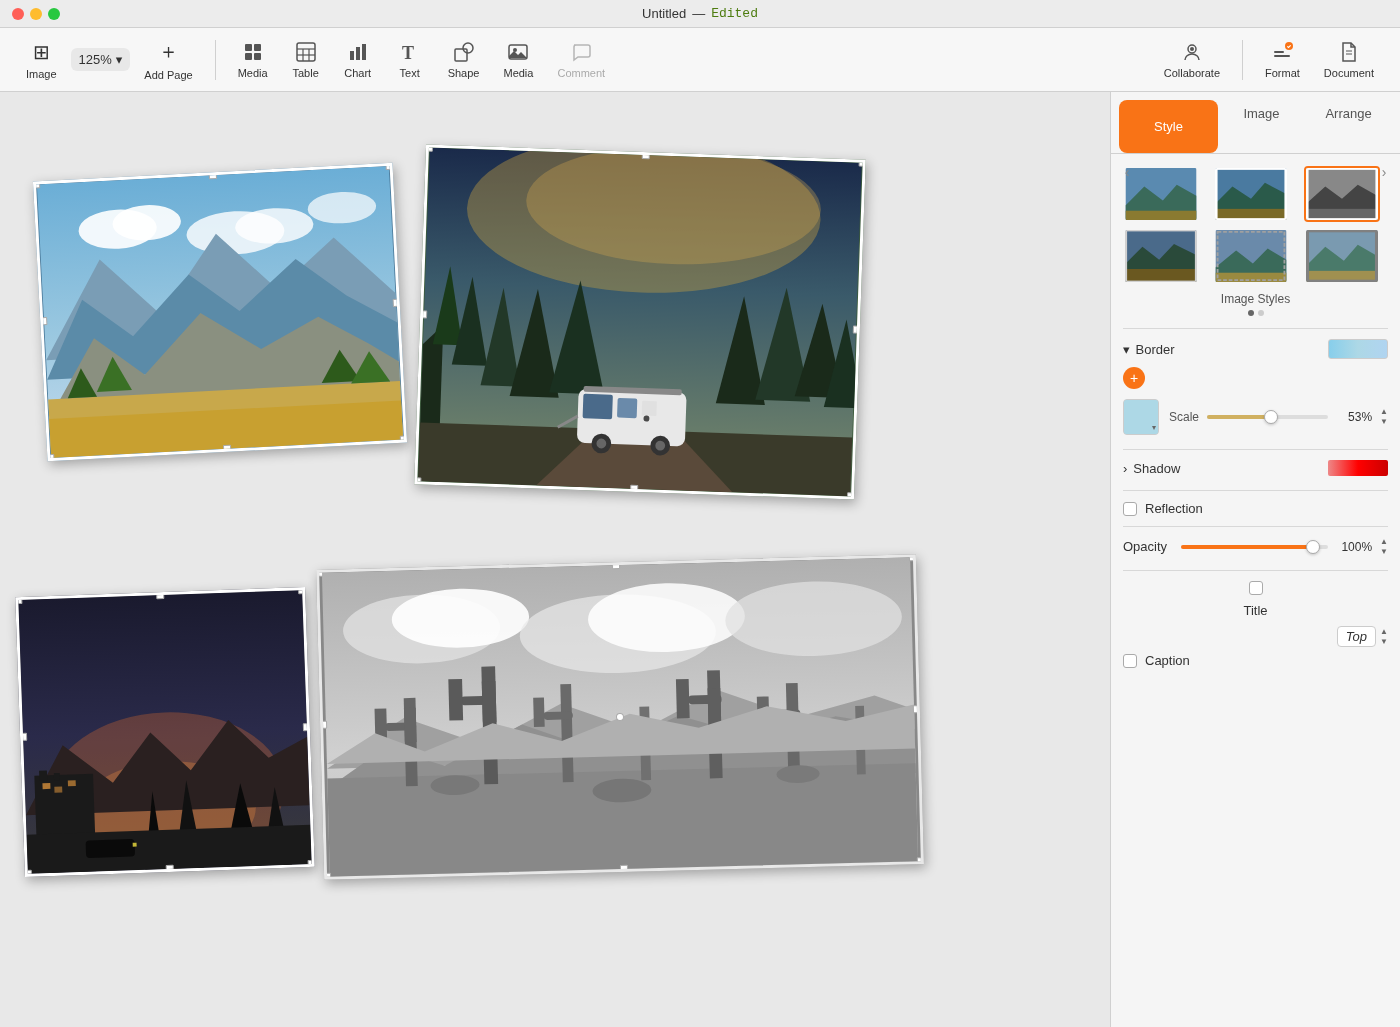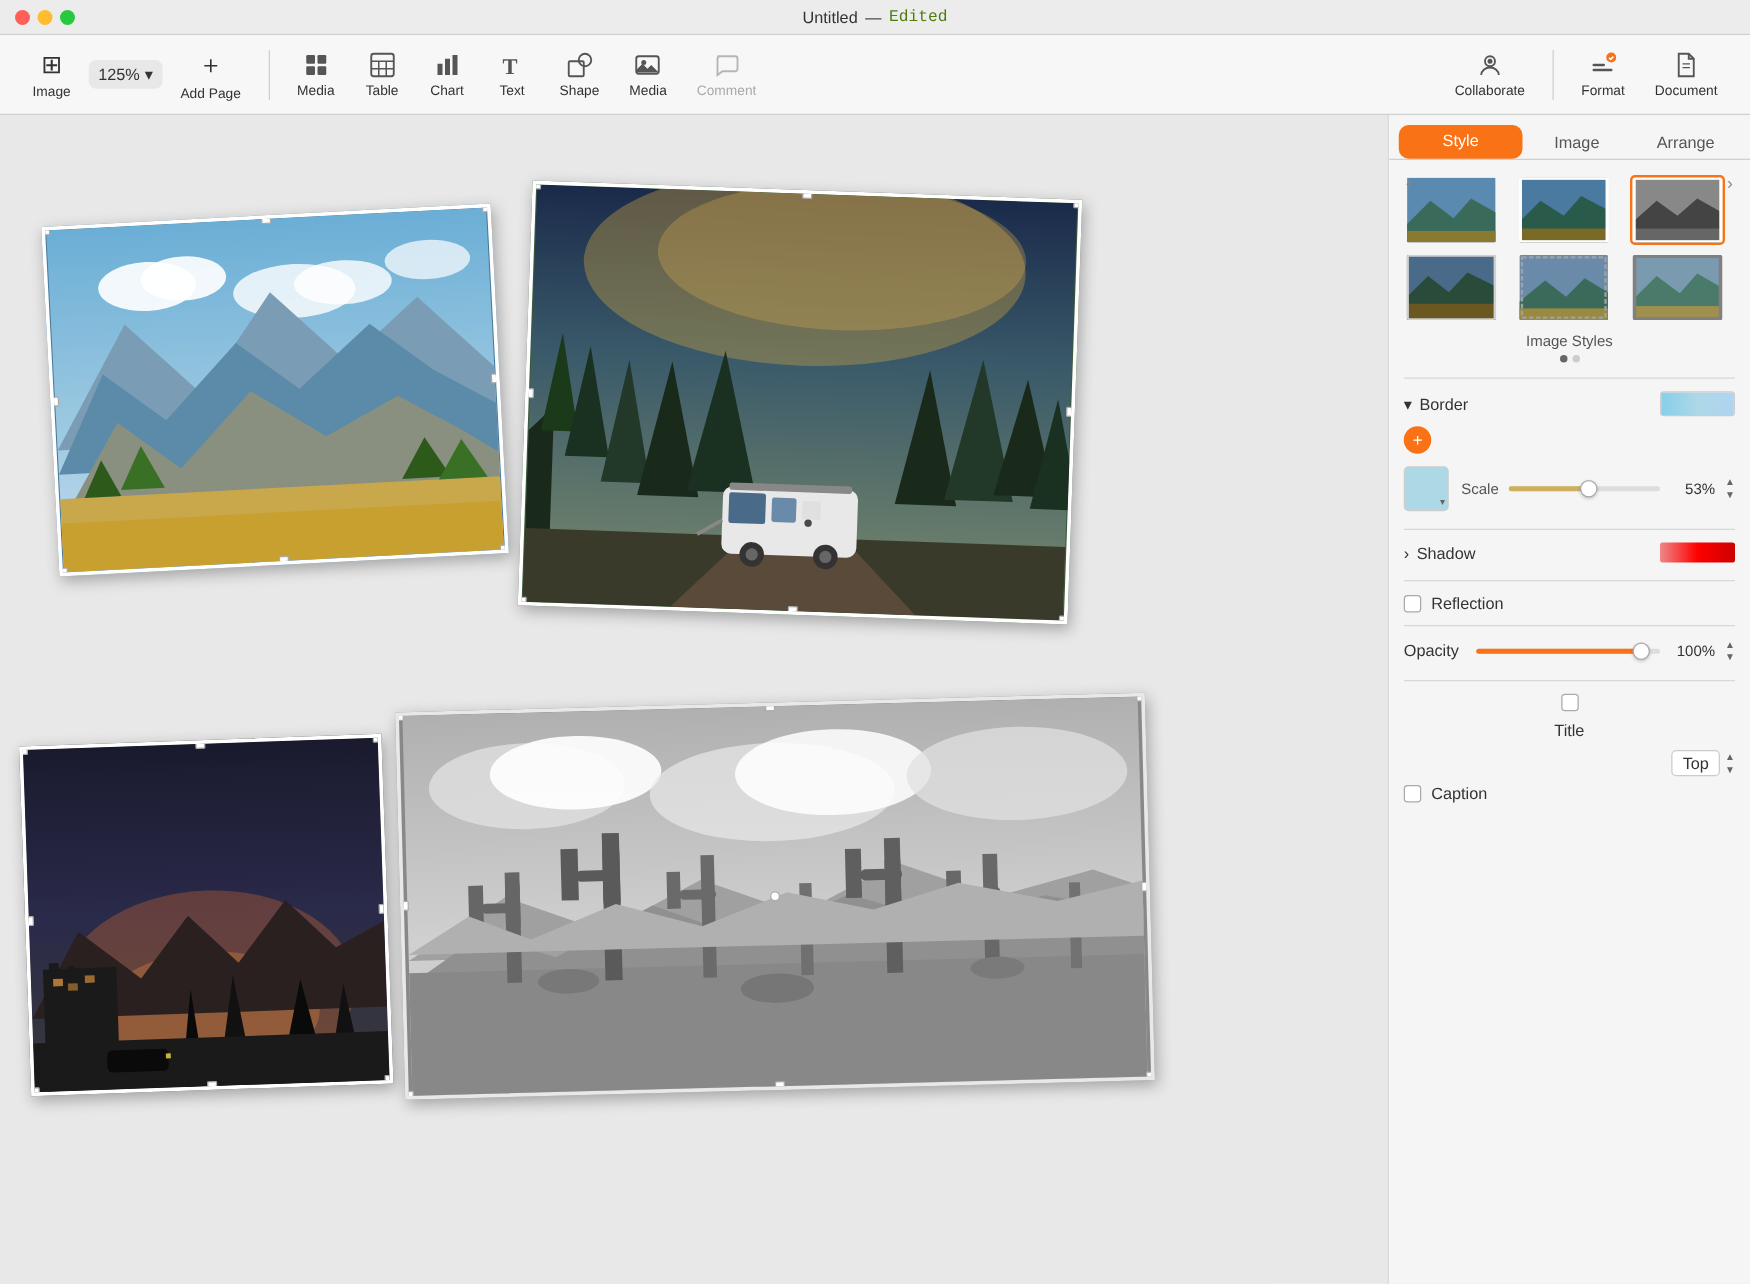--- a/index.html
+++ b/index.html
@@ -148,21 +148,21 @@
       padding: 6px 10px;
       font-size: 13px;
       cursor: pointer;
       border-radius: 6px 6px 0 0;
       color: #555;
     }
     .panel-tab.active {
       background: #f97316;
       color: white;
       border-radius: 8px;
-      padding: 5px 16px;
+      padding: 19px 16px;
     }
 
     
     .panel-content { padding: 12px; }
 
     
     .image-styles-grid {
       display: grid;
       grid-template-columns: repeat(3, 1fr);
       gap: 6px;
@@ -290,21 +290,21 @@
       width: 14px; height: 14px; background: white; border: 1px solid #aaa;
       border-radius: 50%; position: absolute; top: -5px; left: calc(90% - 7px);
       cursor: pointer; box-shadow: 0 1px 3px rgba(0,0,0,0.2);
     }
     .opacity-value { font-size: 12px; color: #333; min-width: 36px; text-align: right; }
     .title-row {
       display: flex; align-items: center; gap: 8px; margin-bottom: 6px; flex-direction: column;
     }
     .title-label { font-size: 13px; color: #333; flex: 1; }
     .title-select-row {
-      display: flex; align-items: center; gap: 4px; margin-left: auto;
+      display: flex; align-items: center; gap: 4px; margin-left: auto; font-style: italic;
     }
     .title-position {
       font-size: 13px; color: #333;
       border: 1px solid #ccc; background: white; border-radius: 4px;
       padding: 2px 8px; cursor: pointer;
     }
 
     
     .divider { height: 1px; background: #d8d8d8; margin: 10px 0; }
   </style>

